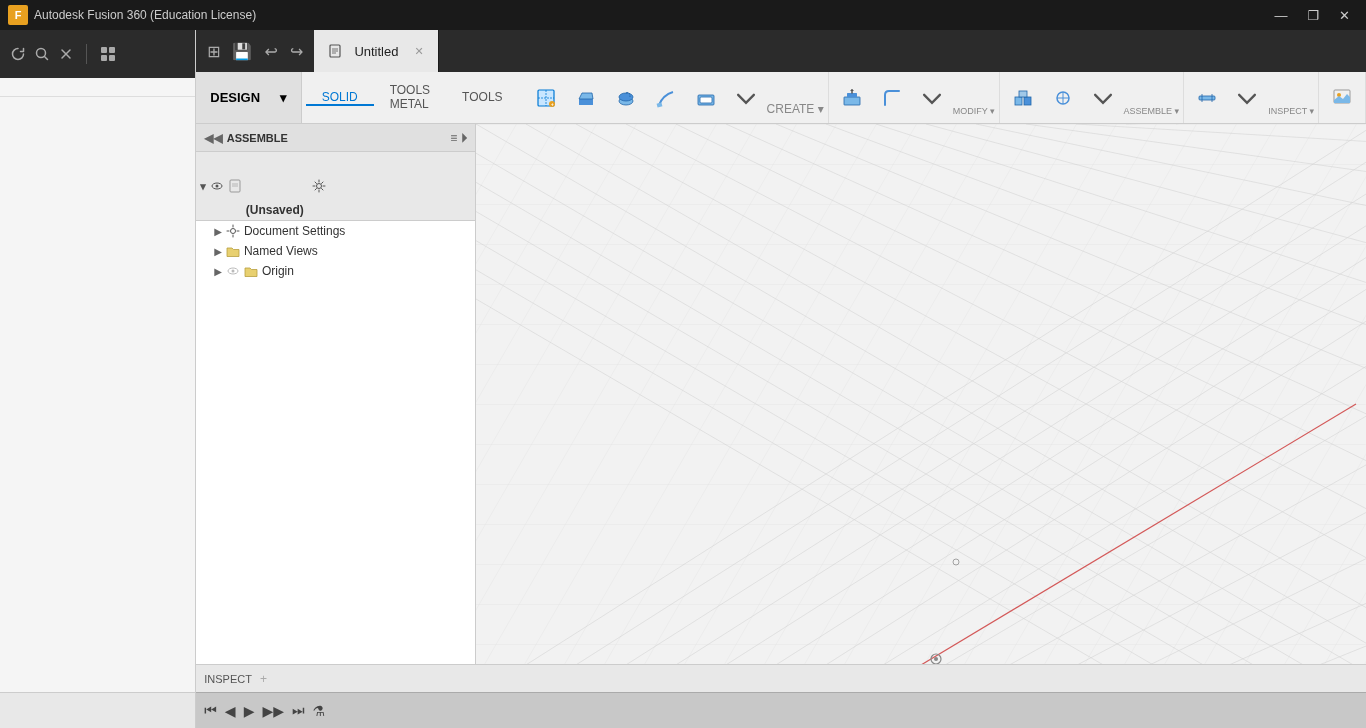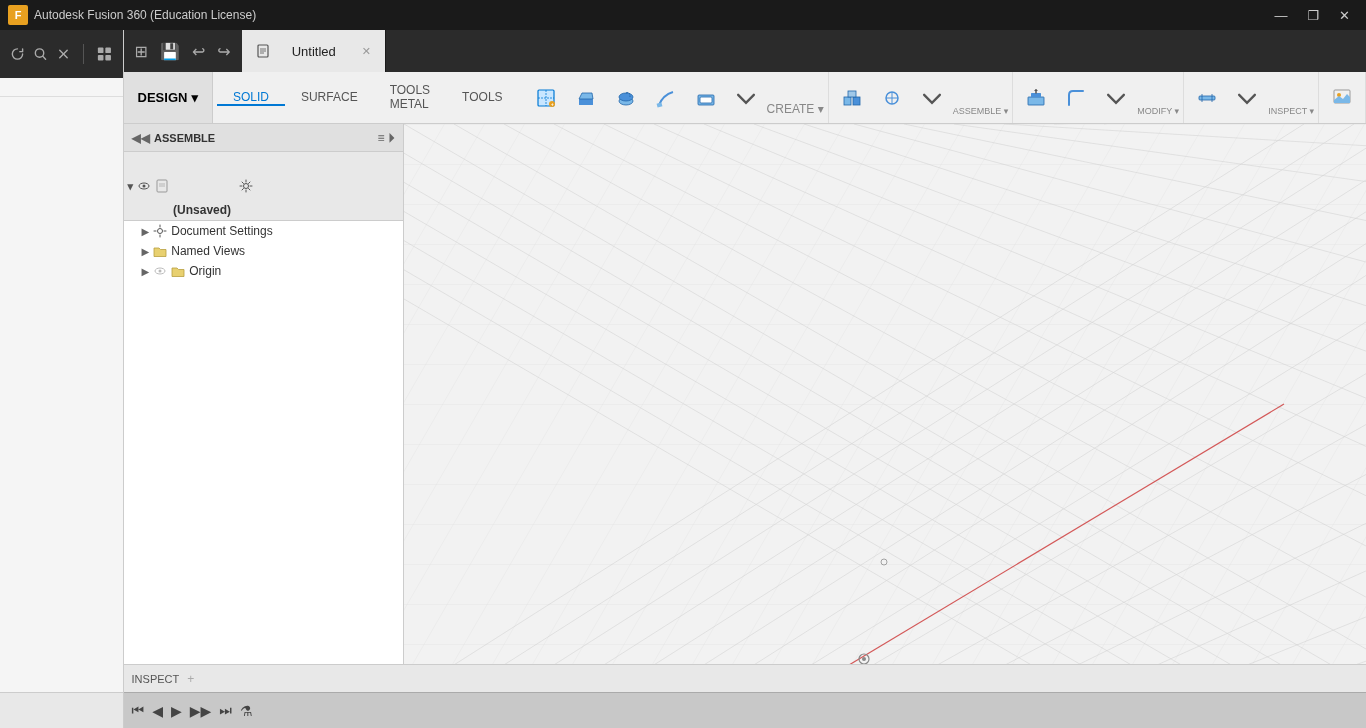--- a/index.html
+++ b/index.html
@@ -93,21 +93,21 @@
     #tab-bar {
       height: 42px;
       background: #2b2b2b;
       display: flex;
       align-items: stretch;
     }
     #tab-bar-left { display: flex; align-items: center; padding: 0 8px; gap: 6px; }
     .tab-icon { color: #aaa; cursor: pointer; font-size: 16px; padding: 0 3px; }
     #tabs-area { display: flex; align-items: stretch; flex: 1; }
     .tab-item {
-      display: flex; align-items: center; gap: 22px;
+      display: flex; align-items: center; gap: 12px;
       padding: 0 14px;
       color: #ccc;
       font-size: 13px;
       cursor: pointer;
       border-right: 1px solid #1a1a1a;
       background: #3a3a3a;
     }
     .tab-item.active { background: #e8e8e8; color: #222; }
     .tab-close { color: #999; font-size: 11px; cursor: pointer; margin-left: 4px; }
     #tab-bar-right { display: flex; align-items: center; padding: 0 8px; gap: 8px; margin-left: auto; }
@@ -115,21 +115,21 @@
     
     #toolbar {
       height: 52px;
       background: #f0f0f0;
       border-bottom: 1px solid #ccc;
       display: flex;
       align-items: center;
     }
     #design-btn {
       height: 100%;
-      display: flex; align-items: center; gap: 4px;
+      display: flex; align-items: center; gap: 20px;
       padding: 0 14px;
       background: #e0e0e0;
       border-right: 1px solid #ccc;
       cursor: pointer;
       font-size: 13px;
       font-weight: 600;
     }
     #mode-tabs {
       display: flex;
       align-items: center;
@@ -348,21 +348,20 @@
       </div>
     </div>
 
     <div id="toolbar">
       <div id="design-btn">
         <span>DESIGN</span>
         <span>▾</span>
       </div>
       <div id="mode-tabs">
         <div class="mode-tab active">SOLID</div>
-        <div class="mode-tab">SURFACE</div>
         <div class="mode-tab">TOOLS METAL</div>
         <div class="mode-tab">TOOLS</div>
       </div>
       <div id="toolbar-groups">
 
         <div class="toolbar-group">
           <div class="toolbar-btn" title="New Sketch">
             <svg width="22" height="22" viewBox="0 0 22 22" fill="none">
               <rect x="3" y="3" width="16" height="16" rx="1" fill="#c8e6ff" stroke="#0078d4" stroke-width="1.2"></rect>
               <line x1="11" y1="3" x2="11" y2="19" stroke="#0078d4" stroke-width="0.8" stroke-dasharray="2,1"></line>
@@ -399,62 +398,62 @@
           </div>
           <div class="toolbar-btn" title="More Create">
             <svg width="14" height="14" viewBox="0 0 14 14" fill="none">
               <path d="M2 5l5 5 5-5" stroke="#555" stroke-width="1.5" stroke-linecap="round"></path>
             </svg>
           </div>
           <div style="align-self:flex-end;font-size:12px;color:#888;padding-bottom:3px;white-space:nowrap;">CREATE ▾</div>
         </div>
 
         <div class="toolbar-group">
-          <div class="toolbar-btn" title="New Component">
-            <svg width="22" height="22" viewBox="0 0 22 22" fill="none">
-              <rect x="3" y="10" width="7" height="8" fill="#7ab8e8" stroke="#2266aa" stroke-width="0.8"></rect>
-              <rect x="12" y="10" width="7" height="8" fill="#4a90d9" stroke="#2266aa" stroke-width="0.8"></rect>
-              <rect x="7" y="4" width="8" height="6" fill="#a0c8e8" stroke="#2266aa" stroke-width="0.8"></rect>
-            </svg>
-          </div>
-          <div class="toolbar-btn" title="Joint">
-            <svg width="22" height="22" viewBox="0 0 22 22" fill="none">
-              <circle cx="11" cy="11" r="6" fill="none" stroke="#4a90d9" stroke-width="1.5"></circle>
-              <line x1="11" y1="5" x2="11" y2="17" stroke="#4a90d9" stroke-width="1"></line>
-              <line x1="5" y1="11" x2="17" y2="11" stroke="#4a90d9" stroke-width="1"></line>
-            </svg>
-          </div>
-          <div class="toolbar-btn" title="More Assemble">
-            <svg width="14" height="14" viewBox="0 0 14 14" fill="none">
-              <path d="M2 5l5 5 5-5" stroke="#555" stroke-width="1.5" stroke-linecap="round"></path>
-            </svg>
-          </div>
-          <div style="align-self:flex-end;font-size:9px;color:#888;padding-bottom:3px;white-space:nowrap;">ASSEMBLE ▾</div>
-        </div>
-
-        <div class="toolbar-group">
           <div class="toolbar-btn" title="Press Pull">
             <svg width="22" height="22" viewBox="0 0 22 22" fill="none">
               <rect x="3" y="10" width="16" height="8" fill="#7ab8e8" rx="0.5" stroke="#2266aa" stroke-width="0.8"></rect>
               <rect x="6" y="6" width="10" height="4" fill="#4a90d9" rx="0.5"></rect>
               <line x1="11" y1="3" x2="11" y2="6" stroke="#555" stroke-width="1.5" stroke-linecap="round"></line>
               <polygon points="11,2 9,4 13,4" fill="#555"></polygon>
             </svg>
           </div>
           <div class="toolbar-btn" title="Fillet">
             <svg width="22" height="22" viewBox="0 0 22 22" fill="none">
               <path d="M4 18 L4 8 Q4 4 8 4 L18 4" stroke="#4a90d9" stroke-width="2" fill="none" stroke-linecap="round"></path>
             </svg>
           </div>
           <div class="toolbar-btn" title="More Modify">
             <svg width="14" height="14" viewBox="0 0 14 14" fill="none">
               <path d="M2 5l5 5 5-5" stroke="#555" stroke-width="1.5" stroke-linecap="round"></path>
             </svg>
           </div>
           <div style="align-self:flex-end;font-size:9px;color:#888;padding-bottom:3px;white-space:nowrap;">MODIFY ▾</div>
+        </div>
+
+        <div class="toolbar-group">
+          <div class="toolbar-btn" title="New Component">
+            <svg width="22" height="22" viewBox="0 0 22 22" fill="none">
+              <rect x="3" y="10" width="7" height="8" fill="#7ab8e8" stroke="#2266aa" stroke-width="0.8"></rect>
+              <rect x="12" y="10" width="7" height="8" fill="#4a90d9" stroke="#2266aa" stroke-width="0.8"></rect>
+              <rect x="7" y="4" width="8" height="6" fill="#a0c8e8" stroke="#2266aa" stroke-width="0.8"></rect>
+            </svg>
+          </div>
+          <div class="toolbar-btn" title="Joint">
+            <svg width="22" height="22" viewBox="0 0 22 22" fill="none">
+              <circle cx="11" cy="11" r="6" fill="none" stroke="#4a90d9" stroke-width="1.5"></circle>
+              <line x1="11" y1="5" x2="11" y2="17" stroke="#4a90d9" stroke-width="1"></line>
+              <line x1="5" y1="11" x2="17" y2="11" stroke="#4a90d9" stroke-width="1"></line>
+            </svg>
+          </div>
+          <div class="toolbar-btn" title="More Assemble">
+            <svg width="14" height="14" viewBox="0 0 14 14" fill="none">
+              <path d="M2 5l5 5 5-5" stroke="#555" stroke-width="1.5" stroke-linecap="round"></path>
+            </svg>
+          </div>
+          <div style="align-self:flex-end;font-size:9px;color:#888;padding-bottom:3px;white-space:nowrap;">ASSEMBLE ▾</div>
         </div>
 
 
         <div class="toolbar-group">
           <div class="toolbar-btn" title="Measure">
             <svg width="22" height="22" viewBox="0 0 22 22" fill="none">
               <rect x="3" y="9" width="16" height="4" rx="1" fill="#7ab8e8" stroke="#2266aa" stroke-width="0.8"></rect>
               <line x1="6" y1="7" x2="6" y2="15" stroke="#2266aa" stroke-width="0.8"></line>
               <line x1="16" y1="7" x2="16" y2="15" stroke="#2266aa" stroke-width="0.8"></line>
             </svg>

